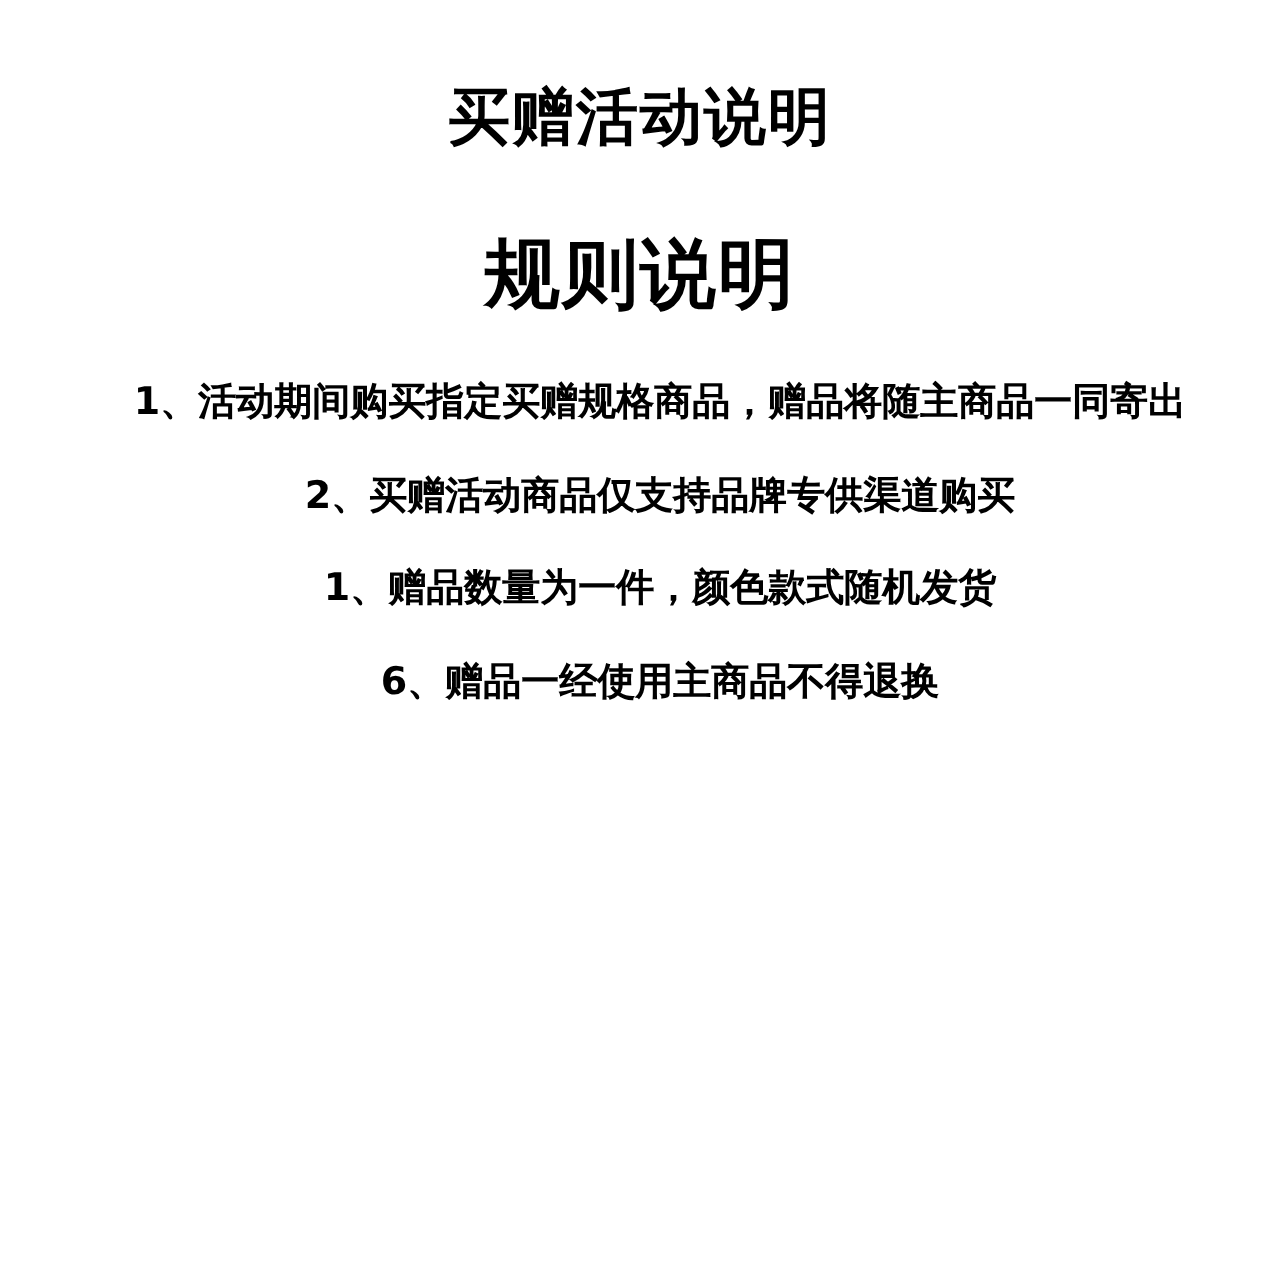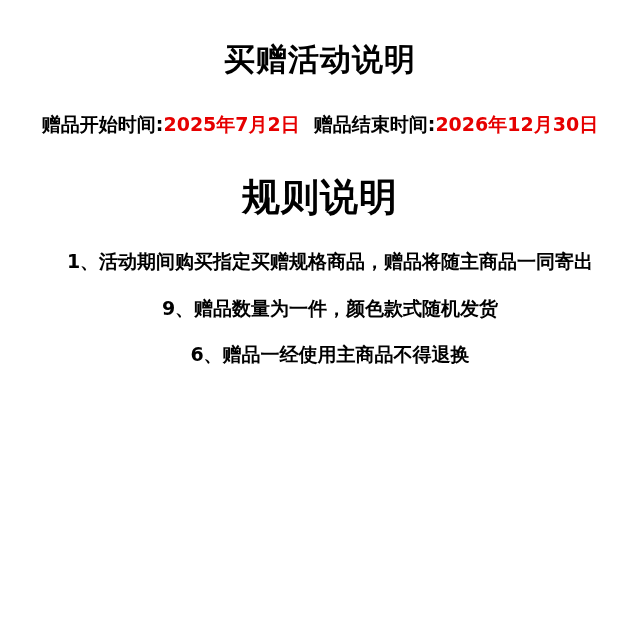--- a/index.html
+++ b/index.html
@@ -66,25 +66,23 @@
     white-space: nowrap;
   }
 </style>
 </head>
 <body>
 
 <div class="page">
 
   <div class="main-title">买赠活动说明</div>
 
-  <div class="date-row">
-    <span class="date-label">赠品开始时间:</span><span class="date-value">2025年7月2日</span><span class="date-gap"></span><span class="date-label">赠品结束时间:</span><span class="date-value">2026年12月30日</span>
-  </div>
 
   <div class="section-title">规则说明</div>
 
   <div class="rules">
     <div class="rule">1、活动期间购买指定买赠规格商品，赠品将随主商品一同寄出</div>
-    <div class="rule">9、赠品数量为一件，颜色款式随机发货</div>
+    <div class="rule">2、买赠活动商品仅支持品牌专供渠道购买</div>
+    <div class="rule">1、赠品数量为一件，颜色款式随机发货</div>
     <div class="rule">6、赠品一经使用主商品不得退换</div>
   </div>
 
 </div>
 
 </body></html>

